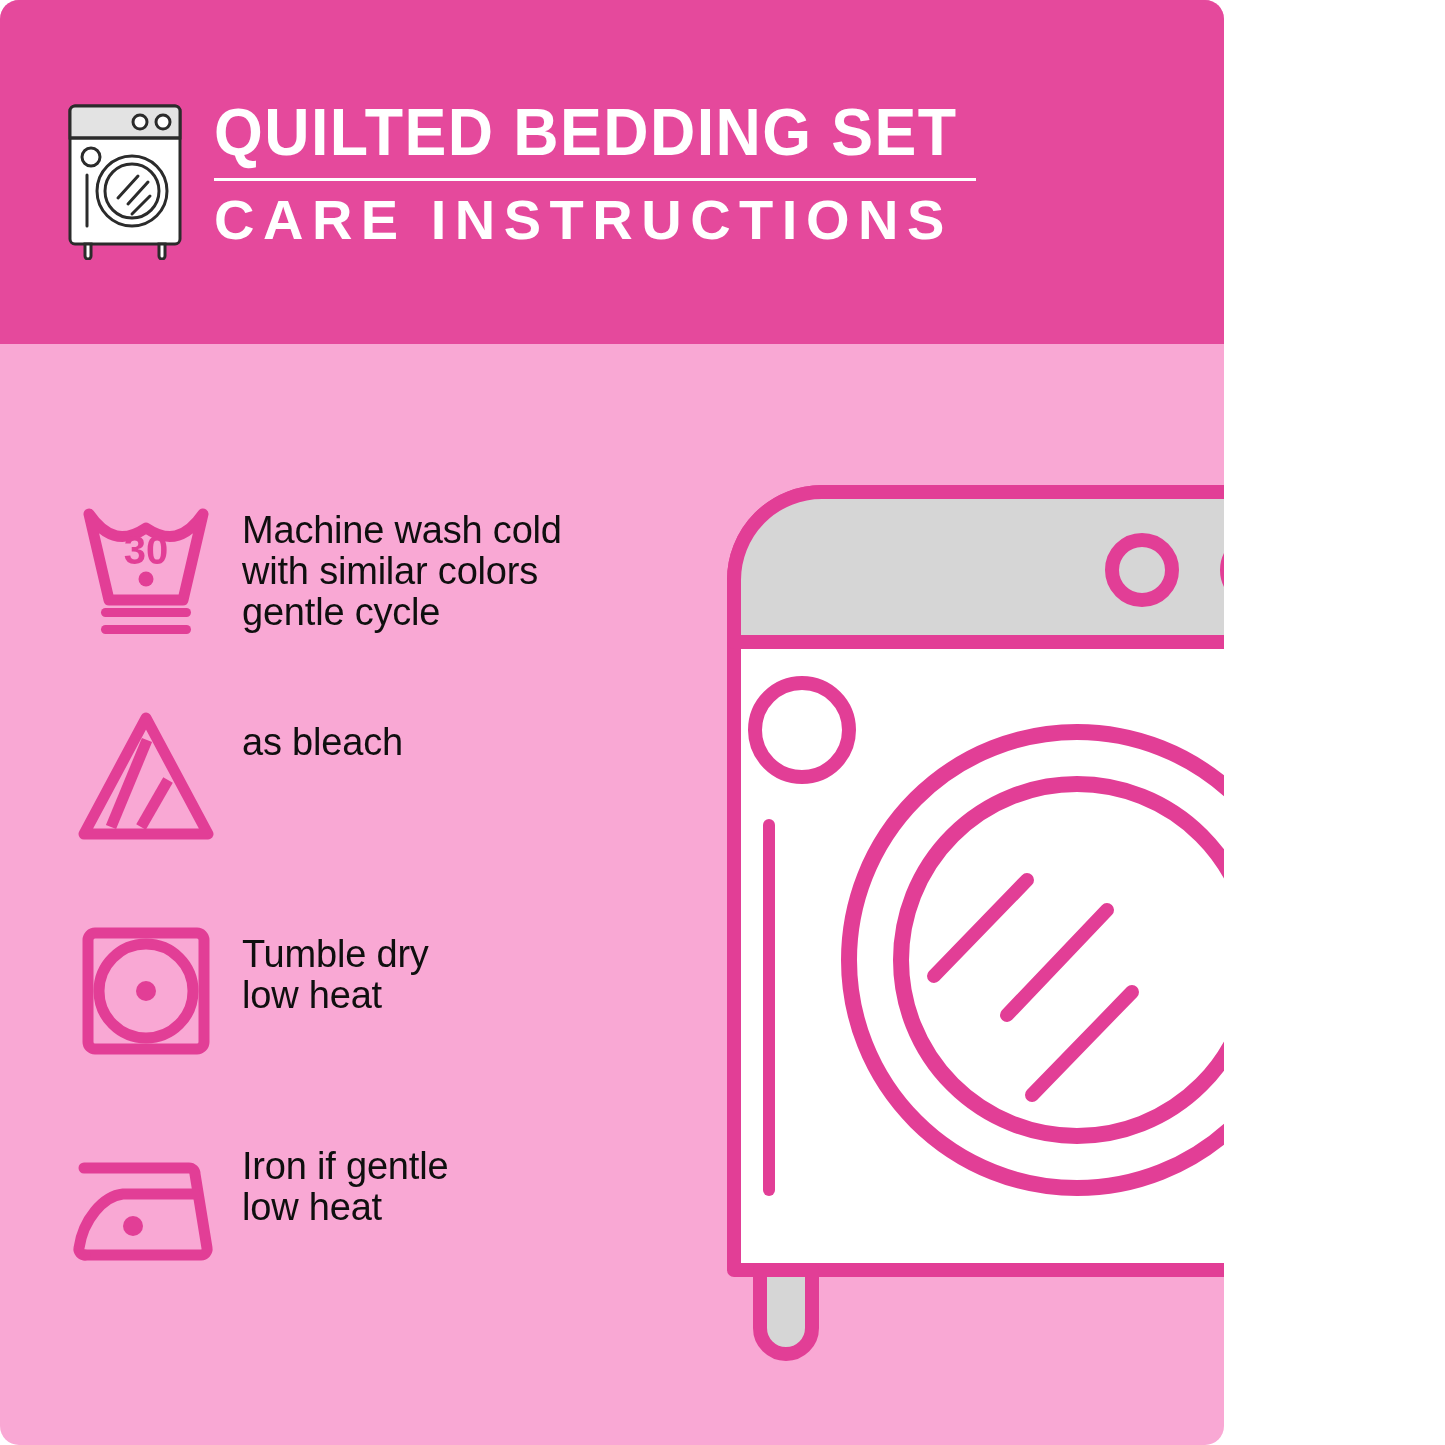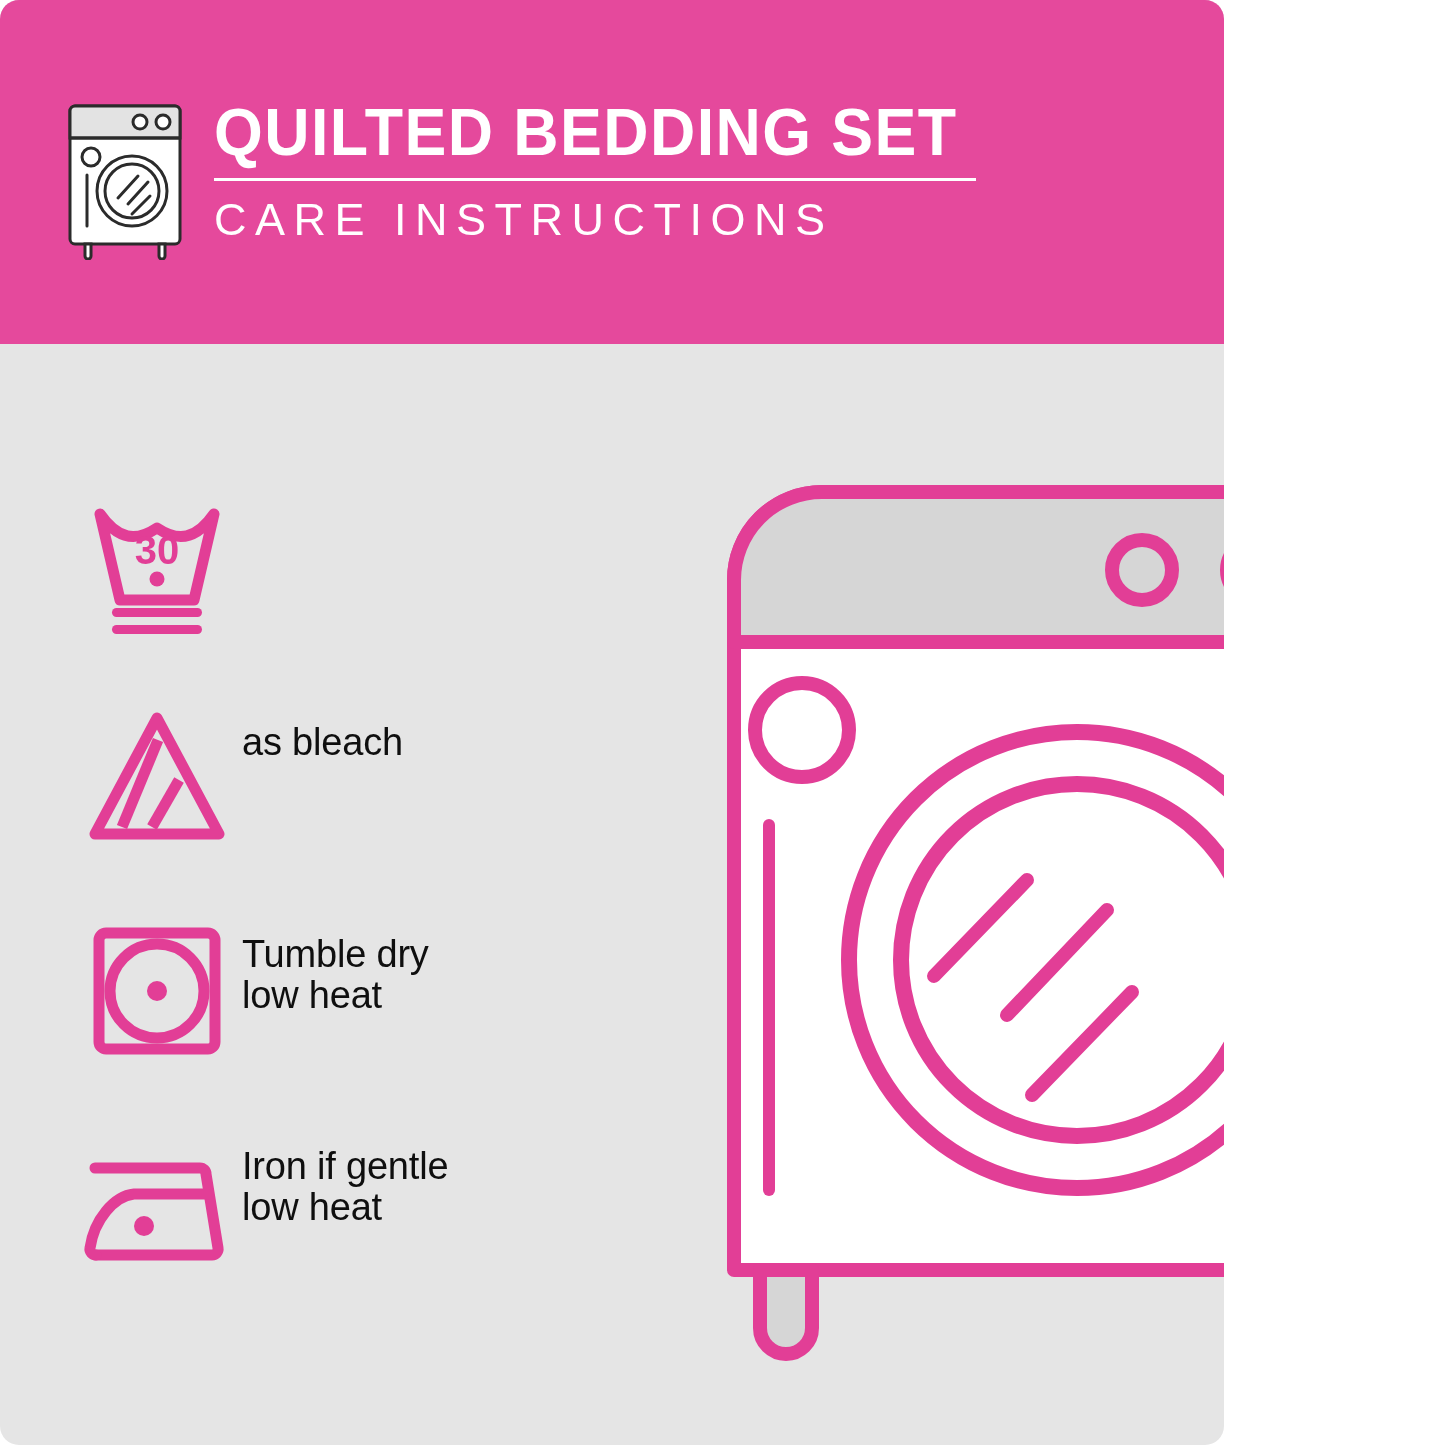--- a/index.html
+++ b/index.html
@@ -7,21 +7,21 @@
     padding: 0;
     background: #ffffff;
   }
   body {
     font-family: "Liberation Sans", sans-serif;
   }
   #page {
     position: relative;
     width: 1224px;
     height: 1445px;
-    background: #e5e5e5;
+    background: #f9a8d4;
     overflow: hidden;
     border-radius: 19px;
   }
 
   
   #header-band {
     position: absolute;
     left: 0;
     top: 0;
     width: 1445px;
@@ -57,22 +57,22 @@
     transform-origin: left center;
   }
   #header-divider {
     height: 3px;
     background: #ffffff;
     margin: 10px 0 8px 0;
     width: 762px;
   }
   #header-subtitle {
     color: #ffffff;
-    font-size: 45px;
-    font-weight: normal;
+    font-size: 56px;
+    font-weight: bold;
     letter-spacing: 8.5px;
     line-height: 62px;
     white-space: nowrap;
   }
 
   
   #care-list {
     position: absolute;
     left: 60px;
     top: 484px;
@@ -81,21 +81,21 @@
   .care-row {
     display: flex;
     align-items: flex-start;
     height: 212px;
   }
   .care-symbol {
     width: 172px;
     flex: 0 0 172px;
     display: flex;
     align-items: flex-start;
-    justify-content: flex-end;
+    justify-content: center;
     padding-top: 8px;
   }
   .care-label {
     flex: 1 1 auto;
     color: #0f0f0f;
     font-size: 38px;
     line-height: 41px;
     padding-top: 26px;
     padding-left: 10px;
     letter-spacing: -0.2px;
@@ -150,20 +150,25 @@
     <div class="care-row">
       <div class="care-symbol">
         <svg width="150" height="150" viewBox="0 0 150 150">
           <path d="M18 22 C36 48 54 50 75 36 C96 50 114 48 132 22 L112 108 L38 108 Z" fill="none" stroke="#e23e96" stroke-width="11" stroke-linejoin="round" stroke-linecap="round"></path>
           <text x="75" y="72" text-anchor="middle" font-family="'Liberation Sans', sans-serif" font-size="40" font-weight="bold" fill="#e23e96">30</text>
           <circle cx="75" cy="87" r="7.5" fill="#e23e96"></circle>
           <rect x="30" y="116" width="90" height="9" rx="4.5" fill="#e23e96"></rect>
           <rect x="30" y="133" width="90" height="9" rx="4.5" fill="#e23e96"></rect>
         </svg>
       </div>
+      <div class="care-label">
+        <span class="line">Machine wash cold</span>
+        <span class="line">with similar colors</span>
+        <span class="line">gentle cycle</span>
+      </div>
     </div>
 
     <div class="care-row">
       <div class="care-symbol">
         <svg width="150" height="150" viewBox="0 0 150 150">
           <path d="M75 14 L137 130 L13 130 Z" fill="none" stroke="#e23e96" stroke-width="11" stroke-linejoin="round"></path>
           <line x1="76" y1="36" x2="40" y2="123" stroke="#e23e96" stroke-width="11" stroke-linecap="butt"></line>
           <line x1="97" y1="76" x2="70" y2="123" stroke="#e23e96" stroke-width="11" stroke-linecap="butt"></line>
         </svg>
       </div>

